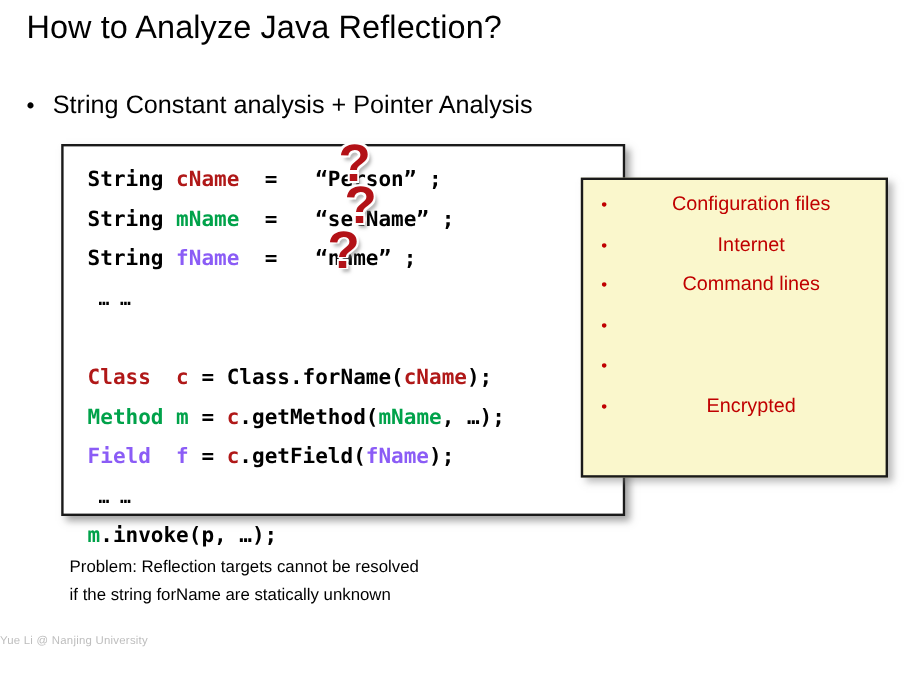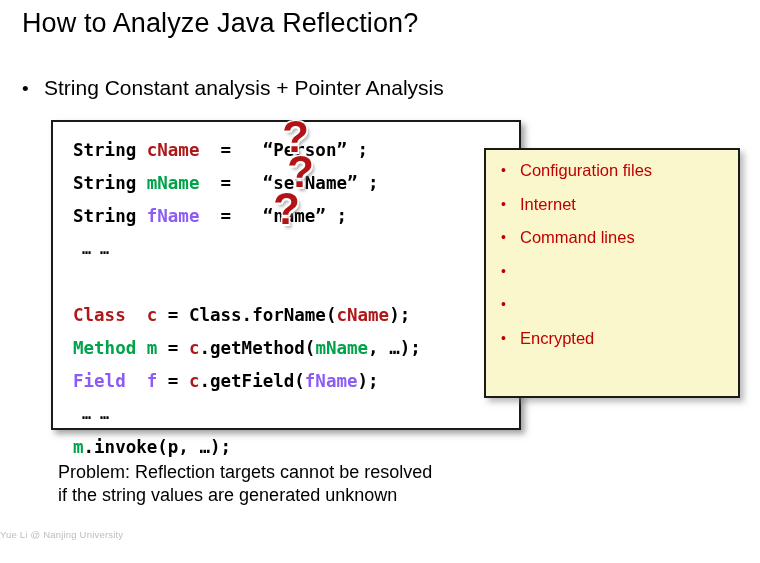--- a/index.html
+++ b/index.html
@@ -124,28 +124,28 @@
   }
   .callout-item .bdot {
     width: 24px;
     flex: 0 0 24px;
     font-size: 14px;
     line-height: 22px;
     text-align: left;
     padding-left: 5px;
     box-sizing: border-box;
   }
-  .callout-item .ctext { flex: 1 1 auto; }
+  .callout-item .ctext { flex: 1 1 auto; text-align: center; }
 
   
   #problem-note {
     position: absolute;
     left: 58px;
     top: 461px;
-    font-size: 18px;
+    font-size: 14px;
     line-height: 23px;
     color: #000000;
   }
 
   
   #footer-credit {
     position: absolute;
     left: 0;
     right: 1px;
     top: 529px;
@@ -195,16 +195,16 @@
       </div>
       <div class="callout-item">
         <span class="bdot">•</span>
         <span class="ctext">Encrypted</span>
       </div>
     </div>
 </div>
 
 <div id="problem-note">
   <div>Problem: Reflection targets cannot be resolved</div>
-  <div>if the string values are generated unknown</div>
+  <div>if the string forName are statically unknown</div>
 </div>
 
 <div id="footer-credit">Yue Li @ Nanjing University</div>
 
 </body></html>

